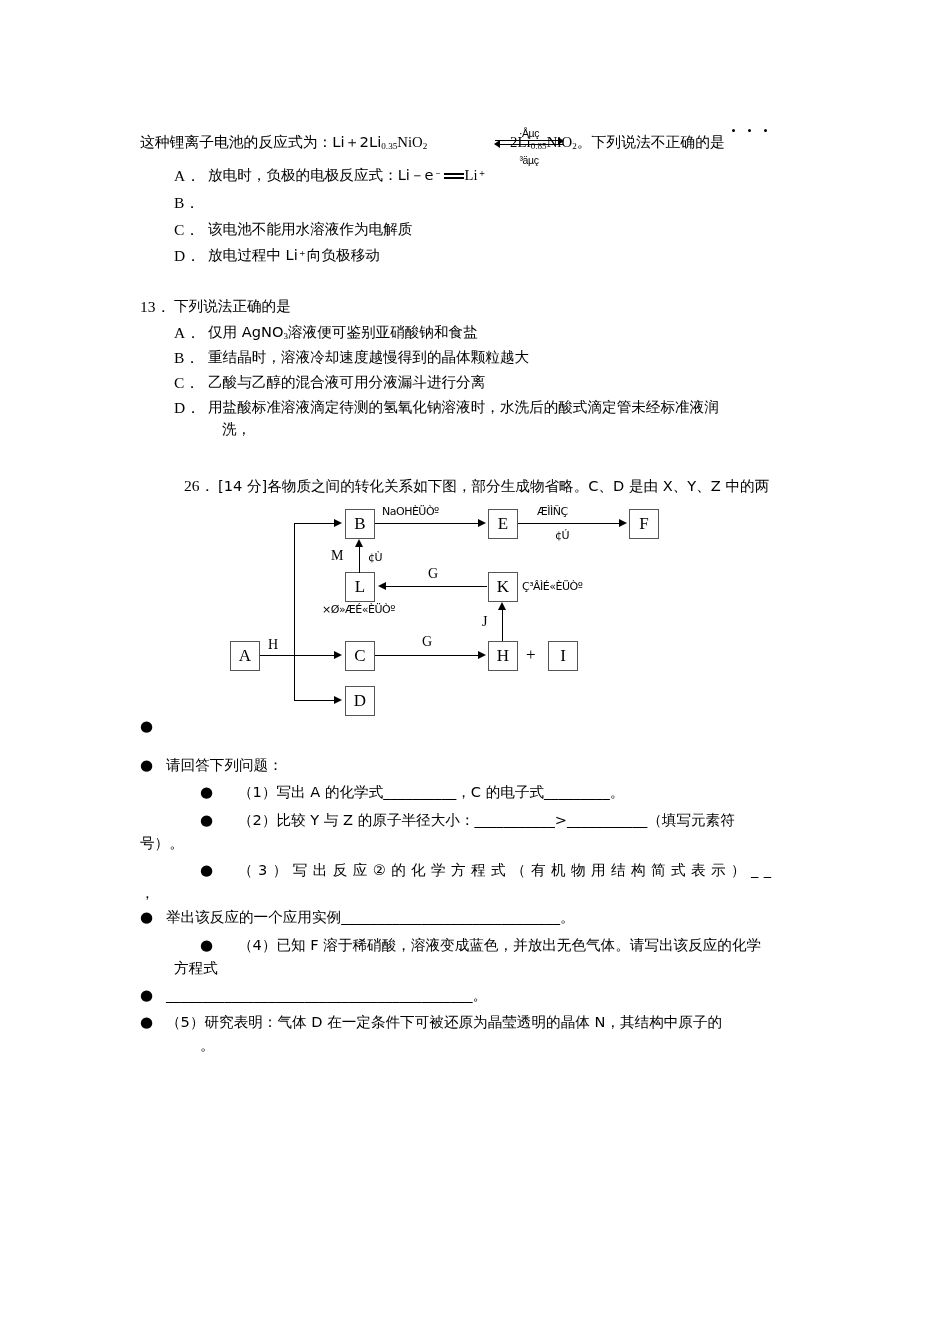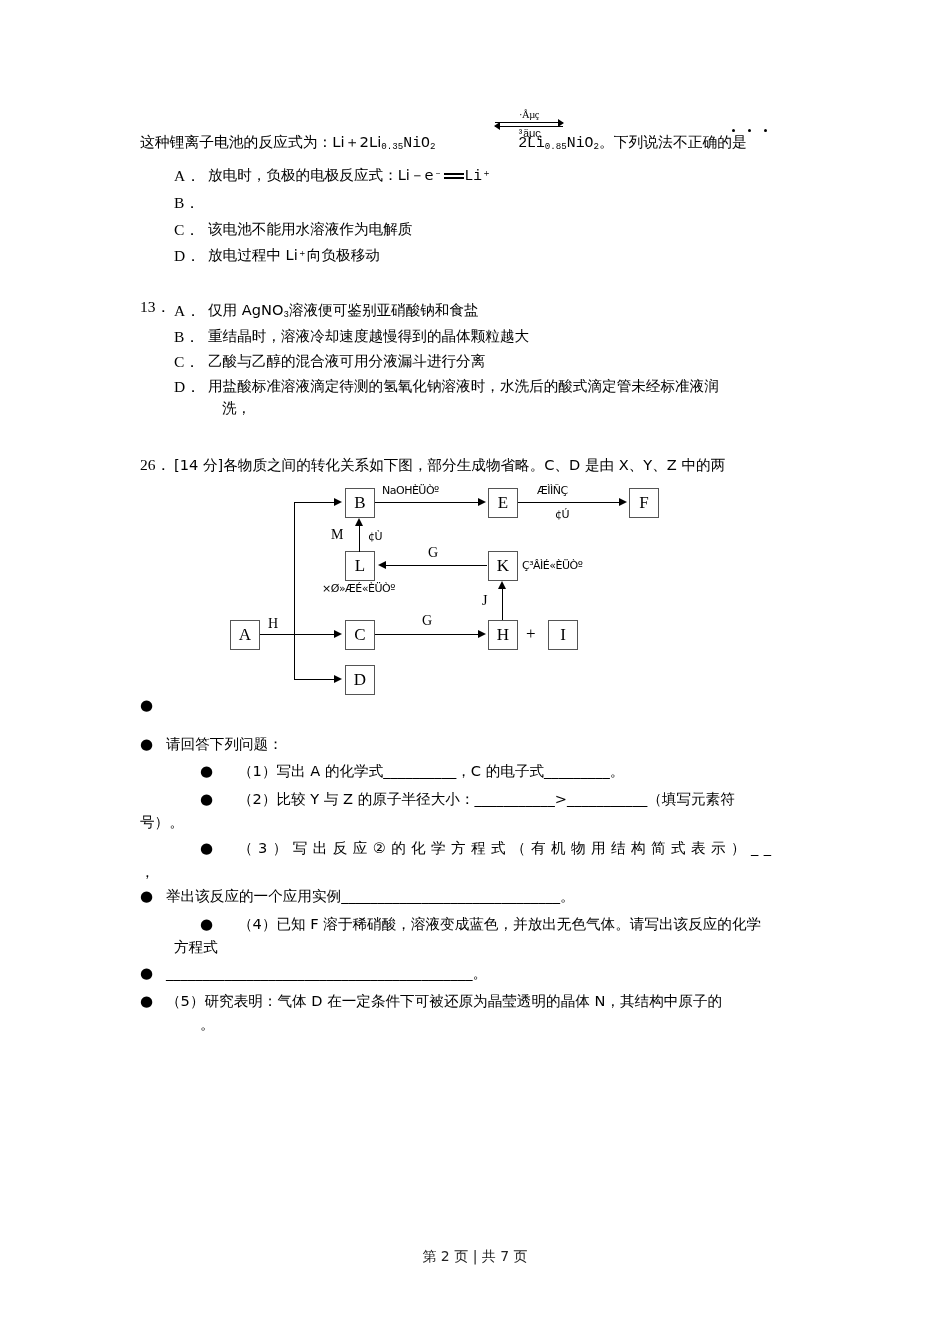--- a/index.html
+++ b/index.html
@@ -14,43 +14,43 @@
   .page{
     position:absolute;
     left:0;top:0;
     width:950px;height:1344px;
   }
   .content{
     position:absolute;
     left:140px; top:105px;
     width:700px;
   }
-  .serif{font-family:Liberation Mono, monospace;}
+  .serif{font-family:Liberation Serif, serif;}
   sub{font-size:.62em;vertical-align:-0.25em;}
   sup{font-size:.62em;vertical-align:0.42em;}
 
   
   .eqline{position:relative;height:46px;}
   .eqline .txt{
     position:absolute;left:0;top:28px;
     font-family:"DejaVu Sans",sans-serif;font-size:14.8px;white-space:nowrap;
   }
   .mixed{font-family:"DejaVu Sans",sans-serif;}
   .dots{position:absolute;}
   .dots span{
     position:absolute;width:3px;height:3px;border-radius:50%;background:#000;
   }
   
   .rxn{
     position:absolute;left:355px;top:5px;
     width:68px;text-align:center;
   }
   .rxn .above{
-    font-family:Liberation Serif, serif;font-size:10.5px;
-    letter-spacing:-0.4px;line-height:1;margin-bottom:1px;white-space:nowrap;
+    font-family:Liberation Sans, sans-serif;font-size:10.5px;
+    letter-spacing:-0.4px;line-height:1;margin-bottom:1px;white-space:nowrap;margin-top:18px;
   }
   .rxn .bar{
     position:relative;height:7px;
   }
   .rxn .bar:before{
     content:"";position:absolute;left:0;top:0;width:100%;height:1.3px;background:#000;
   }
   .rxn .bar:after{
     content:"";position:absolute;left:0;top:4px;width:100%;height:1.3px;background:#000;
   }
@@ -58,22 +58,22 @@
     position:absolute;left:-1px;top:0px;width:0;height:0;
     border-top:4px solid transparent;border-bottom:4px solid transparent;
     border-right:6px solid #000;
   }
   .rxn .bar b{
     position:absolute;right:-1px;top:-3px;width:0;height:0;
     border-top:4px solid transparent;border-bottom:4px solid transparent;
     border-left:6px solid #000;
   }
   .rxn .below{
-    font-family:Liberation Mono, monospace;font-size:10.5px;
-    letter-spacing:-0.4px;line-height:1;margin-top:0;white-space:nowrap;
+    font-family:Liberation Sans, sans-serif;font-size:10.5px;
+    letter-spacing:-0.4px;line-height:1;margin-top:8px;white-space:nowrap;
   }
 
   
   .opts{margin-top:16px;}
   .opt{
     display:flex;margin-bottom:9px;font-size:15px;line-height:1.15;
   }
   .opt .mk{
     width:34px;flex:0 0 34px;
     font-family:"Liberation Serif",serif;font-size:15.5px;
@@ -182,20 +182,21 @@
       </div>
       <div class="opt">
         <div class="mk serif">D．</div>
         <div class="bd"><span>放电过程中 Li</span><span class="serif"><sup>＋</sup></span><span>向负极移动</span></div>
       </div>
     </div>
 
     <div class="q" style="margin-top:30px;">
       <div class="num">13．</div>
       <div class="body">
+        <div class="stem">下列说法正确的是</div>
         <div class="opts" style="margin-top:7px;">
           <div class="opt" style="margin-bottom:7px;">
             <div class="mk serif" style="padding-left:0;width:34px;">A．</div>
             <div class="bd"><span>仅用 AgNO</span><span class="serif"><sub>3</sub></span><span>溶液便可鉴别亚硝酸钠和食盐</span></div>
           </div>
           <div class="opt" style="margin-bottom:7px;">
             <div class="mk serif" style="padding-left:0;width:34px;">B．</div>
             <div class="bd">重结晶时，溶液冷却速度越慢得到的晶体颗粒越大</div>
           </div>
           <div class="opt" style="margin-bottom:7px;">
@@ -204,21 +205,21 @@
           </div>
           <div class="opt" style="margin-bottom:2px;">
             <div class="mk serif" style="padding-left:0;width:34px;">D．</div>
             <div class="bd">用盐酸标准溶液滴定待测的氢氧化钠溶液时，水洗后的酸式滴定管未经标准液润</div>
           </div>
           <div class="cont" style="padding-left:48px;">洗，</div>
         </div>
       </div>
     </div>
 
-    <div class="q q26" style="margin-top:34px;">
+    <div class="q q26" style="margin-top:34px;margin-left:44px;">
       <div class="num">26．</div>
       <div class="body">
         <div class="stem">[14 分]各物质之间的转化关系如下图，部分生成物省略。C、D 是由 X、Y、Z 中的两</div>
       </div>
     </div>
 
     <div class="diagram">
 
       <div class="nd sq" style="left:0px;top:135px;">A</div>
       <div class="nd sq" style="left:115px;top:3px;">B</div>
@@ -322,14 +323,13 @@
 
       <div class="bl l1" style="margin-top:4px;">
         <div class="dot">●</div>
         <div class="tx">（5）研究表明：气体 D 在一定条件下可被还原为晶莹透明的晶体 N，其结构中原子的</div>
       </div>
       <div style="margin-left:60px;font-family:'DejaVu Sans',sans-serif;font-size:14.6px;line-height:1.55;">。</div>
     </div>
 
   </div>
 
-  <div class="footer">第 2 页 | 共 7 页</div>
 </div>
 
 </body></html>

